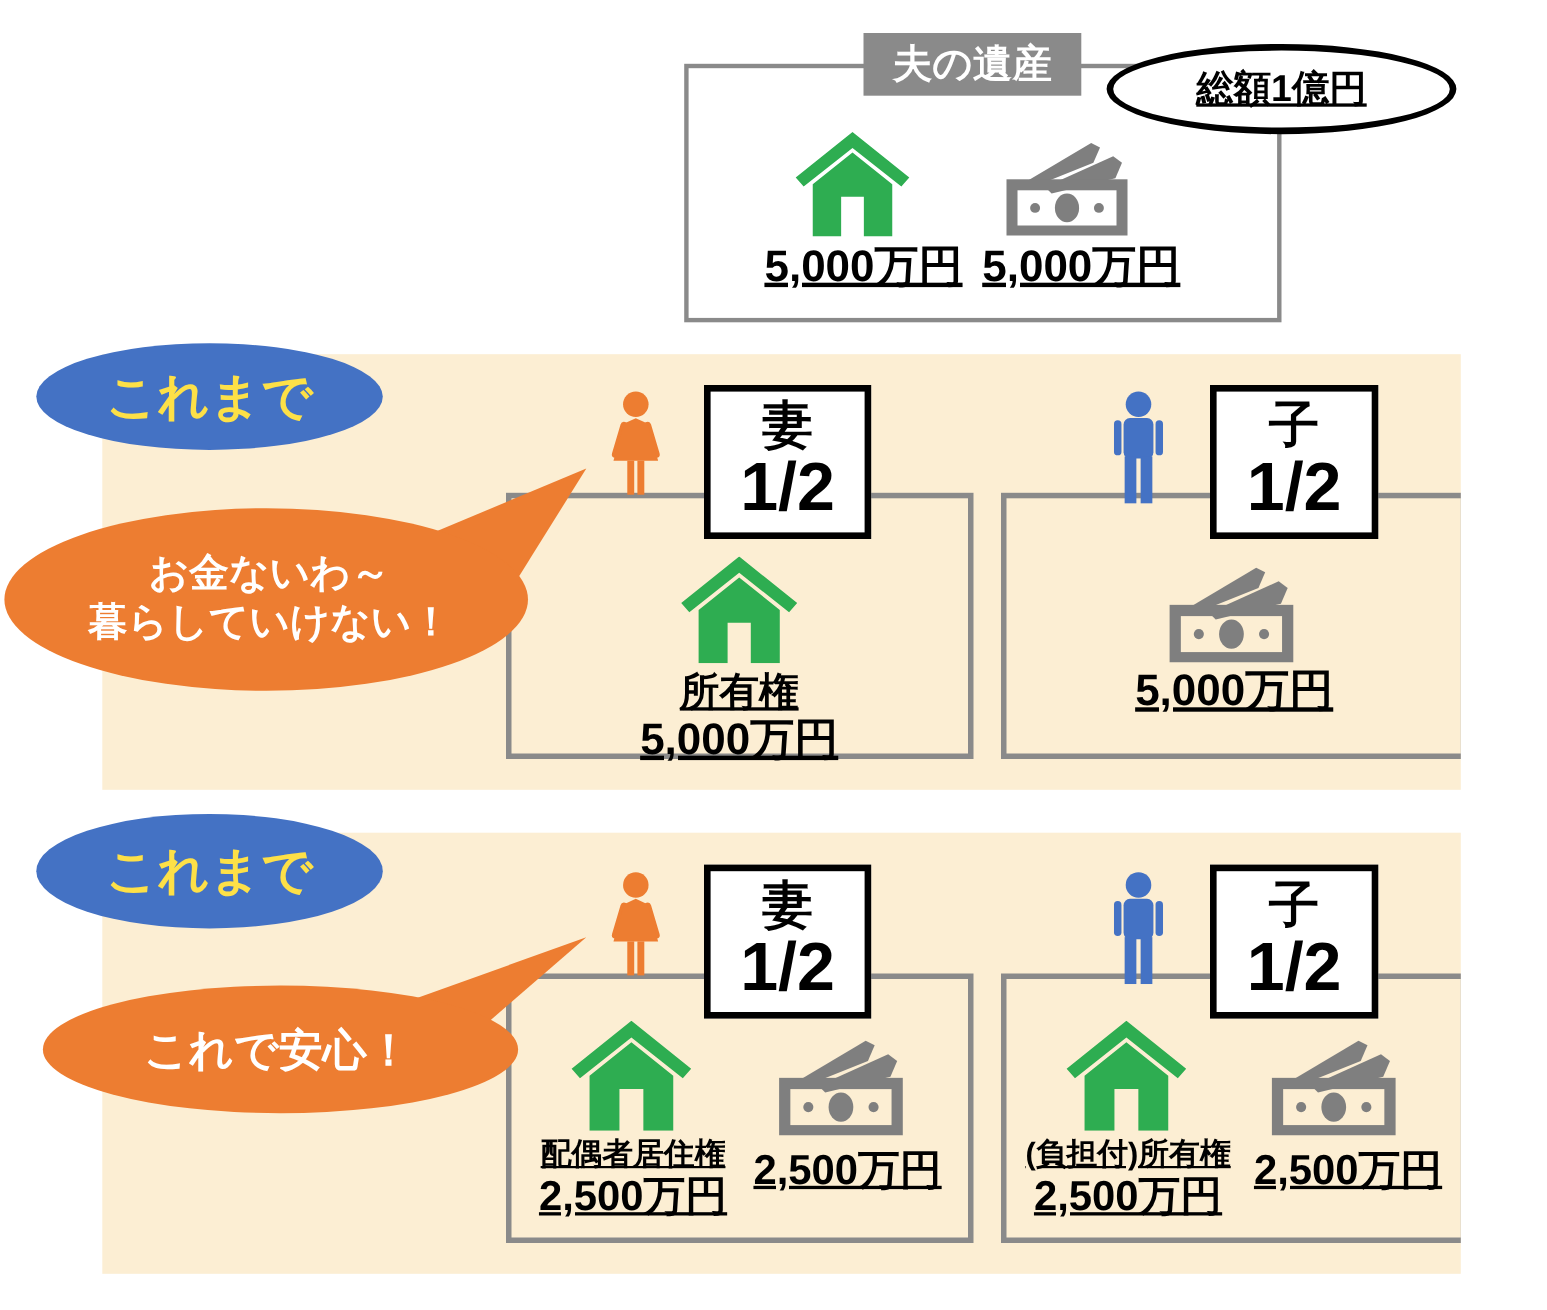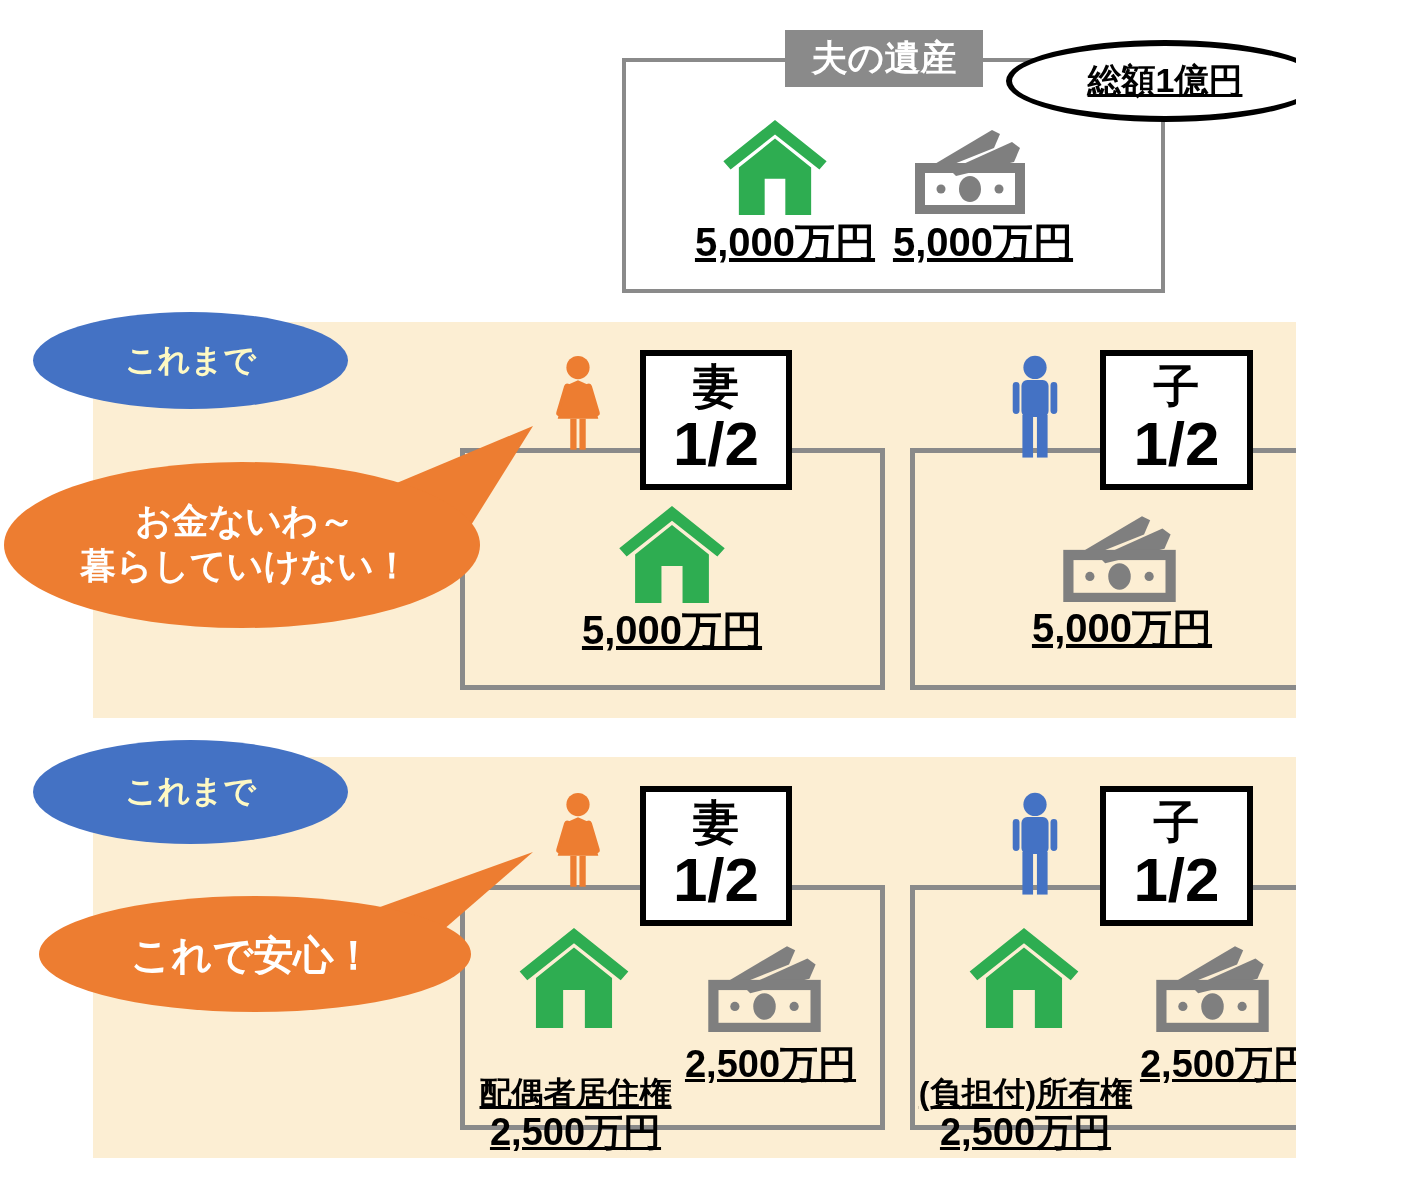--- a/index.html
+++ b/index.html
@@ -1,50 +1,50 @@
 <!DOCTYPE html>
 <html style="--blue: #4472c4; --orange: #ed7d31; --green: #2ead51; --beige: #fceed3; --icon_gray: #7f7f7f; --border_gray: #8a8a8a;"><head>
 <meta charset="utf-8">
 <style>
   html,body { margin:0; padding:0; background:#ffffff; }
   .stage {
     position:relative; width:1296px; height:1191px; overflow:hidden;
     background:#ffffff;
     font-family:"Liberation Sans","DejaVu Sans",sans-serif;
-    font-weight:bold; color:#000;
+    font-weight:bold; color:#000;padding-left:32px;
   }
   .abs { position:absolute; }
   .panel { background:var(--beige); }
   .gbox  { border:5px solid var(--border_gray); box-sizing:border-box; }
   .topbox{ border:4px solid var(--border_gray); box-sizing:border-box; background:#fff; }
   .header-tag {
     background:var(--border_gray); color:#fff; font-size:36px;
     display:flex; align-items:center; justify-content:center; white-space:nowrap;
   }
   .oval-total {
     background:#fff; border:6px solid #000; border-radius:50%;
     display:flex; align-items:center; justify-content:center;
     font-size:34px; white-space:nowrap; box-sizing:border-box;text-decoration:underline;
   }
   .tag-ellipse {
-    background:var(--blue); color:#fef9c3; border-radius:50%;
+    background:var(--blue); color:#fde047; border-radius:50%;
     display:flex; align-items:center; justify-content:center;
-    font-size:32px; white-space:nowrap;
+    font-size:46px; white-space:nowrap;
   }
   .plate {
     background:#fff; border:6px solid #000; box-sizing:border-box;
     display:flex; flex-direction:column; align-items:center; justify-content:center;
     line-height:1.08;
   }
   .plate-name { font-size:46px; }
   .plate-frac { font-size:62px; }
   .vlabel { text-align:center; white-space:nowrap;text-decoration:underline; }
   .v40 { font-size:40px; line-height:44px; }
   .l36 { font-size:36px; line-height:42px; }
-  .l32 { font-size:32px; line-height:38px;margin-top:44px; }
+  .l32 { font-size:28px; line-height:38px; }
   .l38 { font-size:38px; line-height:40px; }
   svg.icon { position:absolute; overflow:visible; }
   .bubble-text { fill:#fff; font-family:"Liberation Sans","DejaVu Sans",sans-serif; font-weight:bold; }
 </style>
 </head>
 <body>
 
 <div class="stage">
 
   <svg width="0" height="0" style="position:absolute" aria-hidden="true">
@@ -114,20 +114,21 @@
   </div>
   <div class="abs plate" style="left:1100px;top:350px;width:153px;height:140px">
     <div class="plate-name">子</div>
     <div class="plate-frac">1/2</div>
   </div>
 
   <svg class="icon" style="left:618px;top:506px;width:108px;height:97px">
       <use href="#sym-house"></use>
     </svg>
   <div class="abs vlabel" style="left:547px;top:608px;width:250px">
+    <div class="l36">所有権</div>
     <div class="v40">5,000万円</div>
   </div>
 
   <svg class="icon" style="left:1062px;top:510px;width:115px;height:92px">
       <use href="#sym-money"></use>
     </svg>
   <div class="abs vlabel v40" style="left:997px;top:606px;width:250px">5,000万円</div>
 
   <div class="abs tag-ellipse" style="left:33px;top:312px;width:315px;height:97px">これまで</div>
 

